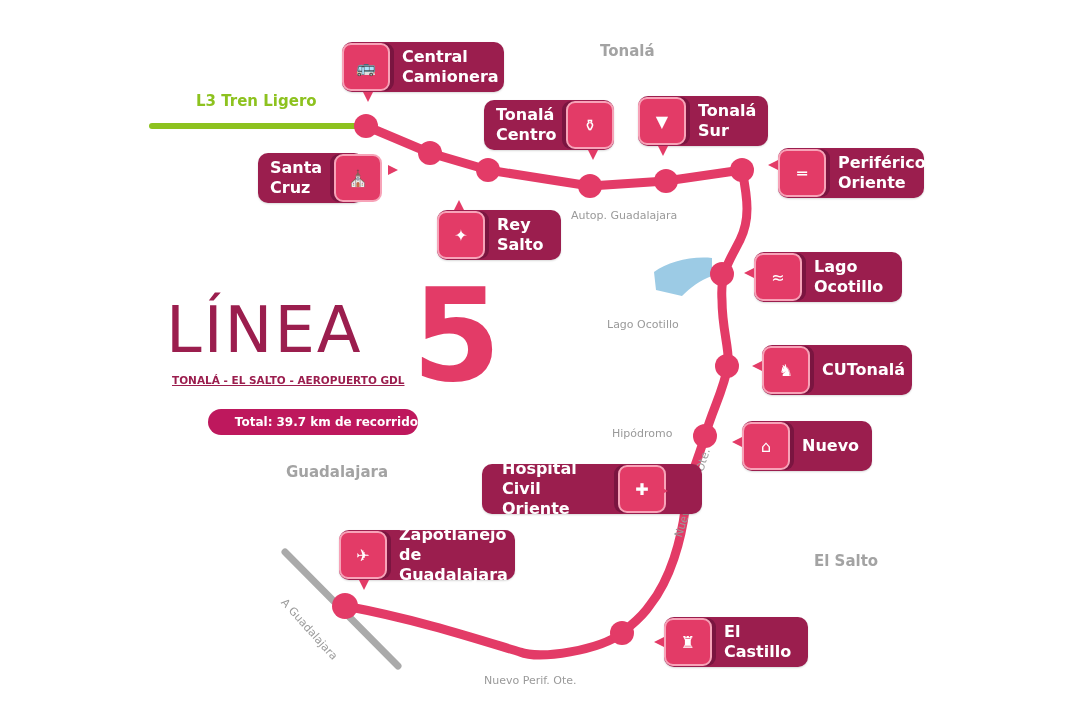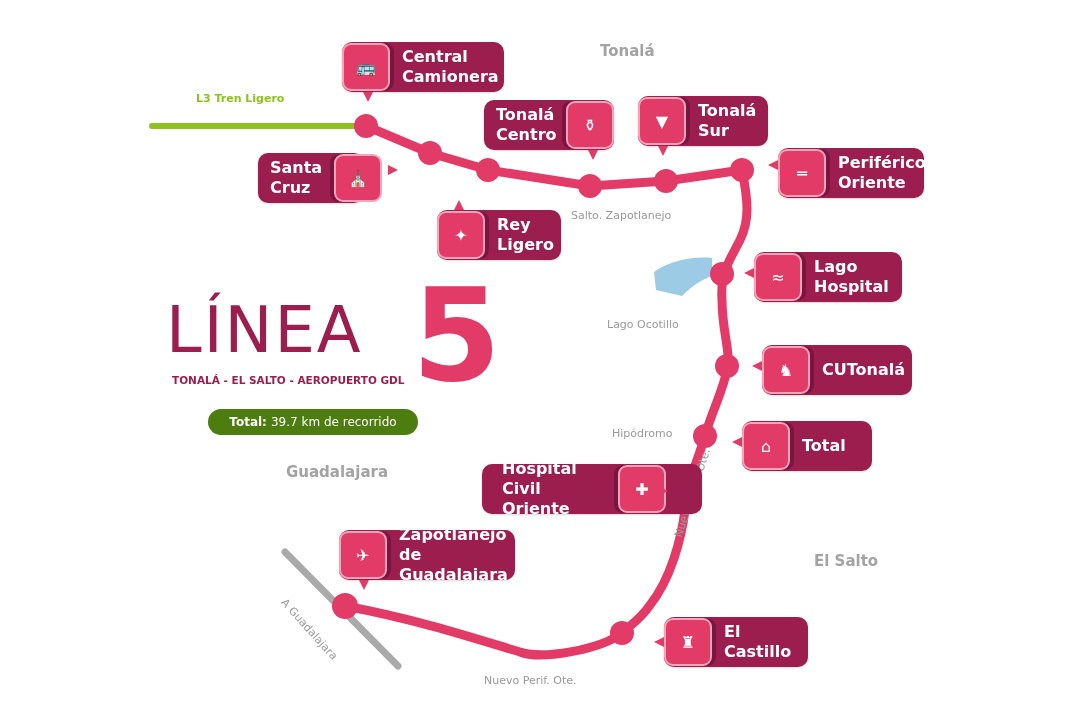--- a/index.html
+++ b/index.html
@@ -9,25 +9,25 @@
   .card .tile{width:48px;height:48px;background:#e33b67;border-radius:9px;box-sizing:border-box;border:2px solid #f7a3b8;display:flex;align-items:center;justify-content:center;color:#fff;flex:0 0 auto;box-shadow:4px 0 0 #7a1540;}
   .card.right .tile{box-shadow:-4px 0 0 #7a1540;}
   .card .lbl{color:#fff;font-weight:bold;font-size:16px;line-height:20px;padding:0 12px;white-space:pre-line;}
   .card .pointer{position:absolute;width:0;height:0;}
   .card .pointer.down{border-left:5px solid transparent;border-right:5px solid transparent;border-top:10px solid #e33b67;}
   .card .pointer.left{border-top:5px solid transparent;border-bottom:5px solid transparent;border-right:10px solid #e33b67;}
   .card .pointer.right{border-top:5px solid transparent;border-bottom:5px solid transparent;border-left:10px solid #e33b67;}
   .card .pointer.up{border-left:5px solid transparent;border-right:5px solid transparent;border-bottom:10px solid #e33b67;}
   .area{position:absolute;color:#a3a3a3;font-weight:bold;font-size:15px;}
   .road{position:absolute;color:#9a9a9a;font-size:11px;}
-  .l3{position:absolute;left:196px;top:92px;color:#8dc21f;font-weight:bold;font-size:11px;}
+  .l3{position:absolute;left:196px;top:92px;color:#8dc21f;font-weight:bold;font-size:15px;}
   .title{position:absolute;left:166px;top:298px;color:#9b1e4e;font-family:"DejaVu Sans","Liberation Sans",sans-serif;font-size:64px;letter-spacing:2px;line-height:64px;}
   .five{position:absolute;left:412px;top:276px;color:#e33b67;font-weight:bold;font-size:128px;line-height:120px;}
-  .subtitle{position:absolute;left:172px;top:374px;color:#9b1e4e;font-weight:bold;font-size:10.5px;}
-  .total{position:absolute;left:208px;top:409px;width:210px;height:26px;border-radius:13px;background:#4d7c0f;color:#fff;font-size:12px;display:flex;align-items:center;justify-content:center;}
+  .subtitle{position:absolute;left:172px;top:374px;color:#9b1e4e;font-weight:bold;font-size:10.5px;text-decoration:underline;}
+  .total{position:absolute;left:208px;top:409px;width:210px;height:26px;border-radius:13px;background:#be185d;color:#fff;font-size:12px;display:flex;align-items:center;justify-content:flex-end;font-weight:bold;}
   .total b{margin-right:4px;}
 </style>
 </head>
 <body>
 
 <svg class="map" width="1080" height="720">
 
   <line x1="152" y1="126" x2="366" y2="126" stroke="#8dc21f" stroke-width="6" stroke-linecap="round"></line>
 
   <path d="M654,272 C668,262 690,256 712,258 L712,276 C700,280 690,288 682,296 L656,290 Z" fill="#9ccbe5"></path>
@@ -50,21 +50,21 @@
     <circle cx="345" cy="606" r="13"></circle>
   </g>
 </svg>
 
 <div class="l3">L3 Tren Ligero</div>
 
 <div class="area" style="left:600px;top:42px;">Tonalá</div>
 <div class="area" style="left:286px;top:463px;">Guadalajara</div>
 <div class="area" style="left:814px;top:552px;">El Salto</div>
 
-<div class="road" style="left:571px;top:209px;">Salto. Zapotlanejo</div>
+<div class="road" style="left:571px;top:209px;">Autop. Guadalajara</div>
 <div class="road" style="left:607px;top:318px;">Lago Ocotillo</div>
 <div class="road" style="left:612px;top:427px;">Hipódromo</div>
 <div class="road" style="left:672px;top:535px;transform:rotate(-72deg);transform-origin:left top;">Nuevo Perif. Ote.</div>
 <div class="road" style="left:484px;top:674px;">Nuevo Perif. Ote.</div>
 <div class="road" style="left:288px;top:596px;transform:rotate(48deg);transform-origin:left top;">A Guadalajara</div>
 
 <div class="title">LÍNEA</div>
 <div class="five">5</div>
 <div class="subtitle">TONALÁ - EL SALTO - AEROPUERTO GDL</div>
 <div class="total">
@@ -82,21 +82,21 @@
 <div class="card right" style="left:258px;top:153px;width:106px;">
   <div class="lbl" style="width:58px;">Santa
 Cruz</div>
   <div class="tile">⛪</div>
   <div class="pointer right" style="left:130px;top:12px;"></div>
 </div>
 
 <div class="card" style="left:437px;top:210px;width:124px;">
   <div class="tile">✦</div>
   <div class="lbl">Rey
-Ligero</div>
+Salto</div>
   <div class="pointer up" style="left:17px;top:-10px;"></div>
 </div>
 
 <div class="card right" style="left:484px;top:100px;width:130px;">
   <div class="lbl" style="width:58px;">Tonalá
 Centro</div>
   <div class="tile">⚱</div>
   <div class="pointer down" style="left:104px;top:50px;"></div>
 </div>
 
@@ -110,33 +110,33 @@
 <div class="card" style="left:778px;top:148px;width:146px;">
   <div class="tile">═</div>
   <div class="lbl">Periférico
 Oriente</div>
   <div class="pointer left" style="left:-10px;top:12px;"></div>
 </div>
 
 <div class="card" style="left:754px;top:252px;width:148px;">
   <div class="tile">≈</div>
   <div class="lbl">Lago
-Hospital</div>
+Ocotillo</div>
   <div class="pointer left" style="left:-10px;top:16px;"></div>
 </div>
 
 <div class="card" style="left:762px;top:345px;width:150px;">
   <div class="tile">♞</div>
   <div class="lbl">CUTonalá</div>
   <div class="pointer left" style="left:-10px;top:16px;"></div>
 </div>
 
 <div class="card" style="left:742px;top:421px;width:130px;">
   <div class="tile">⌂</div>
-  <div class="lbl">Total</div>
+  <div class="lbl">Nuevo</div>
   <div class="pointer left" style="left:-10px;top:16px;"></div>
 </div>
 
 <div class="card right" style="left:482px;top:464px;width:212px;padding-left:8px;">
   <div class="lbl" style="width:104px;">Hospital
 Civil Oriente</div>
   <div class="tile">✚</div>
   <div class="pointer right" style="left:176px;top:22px;"></div>
 </div>
 

